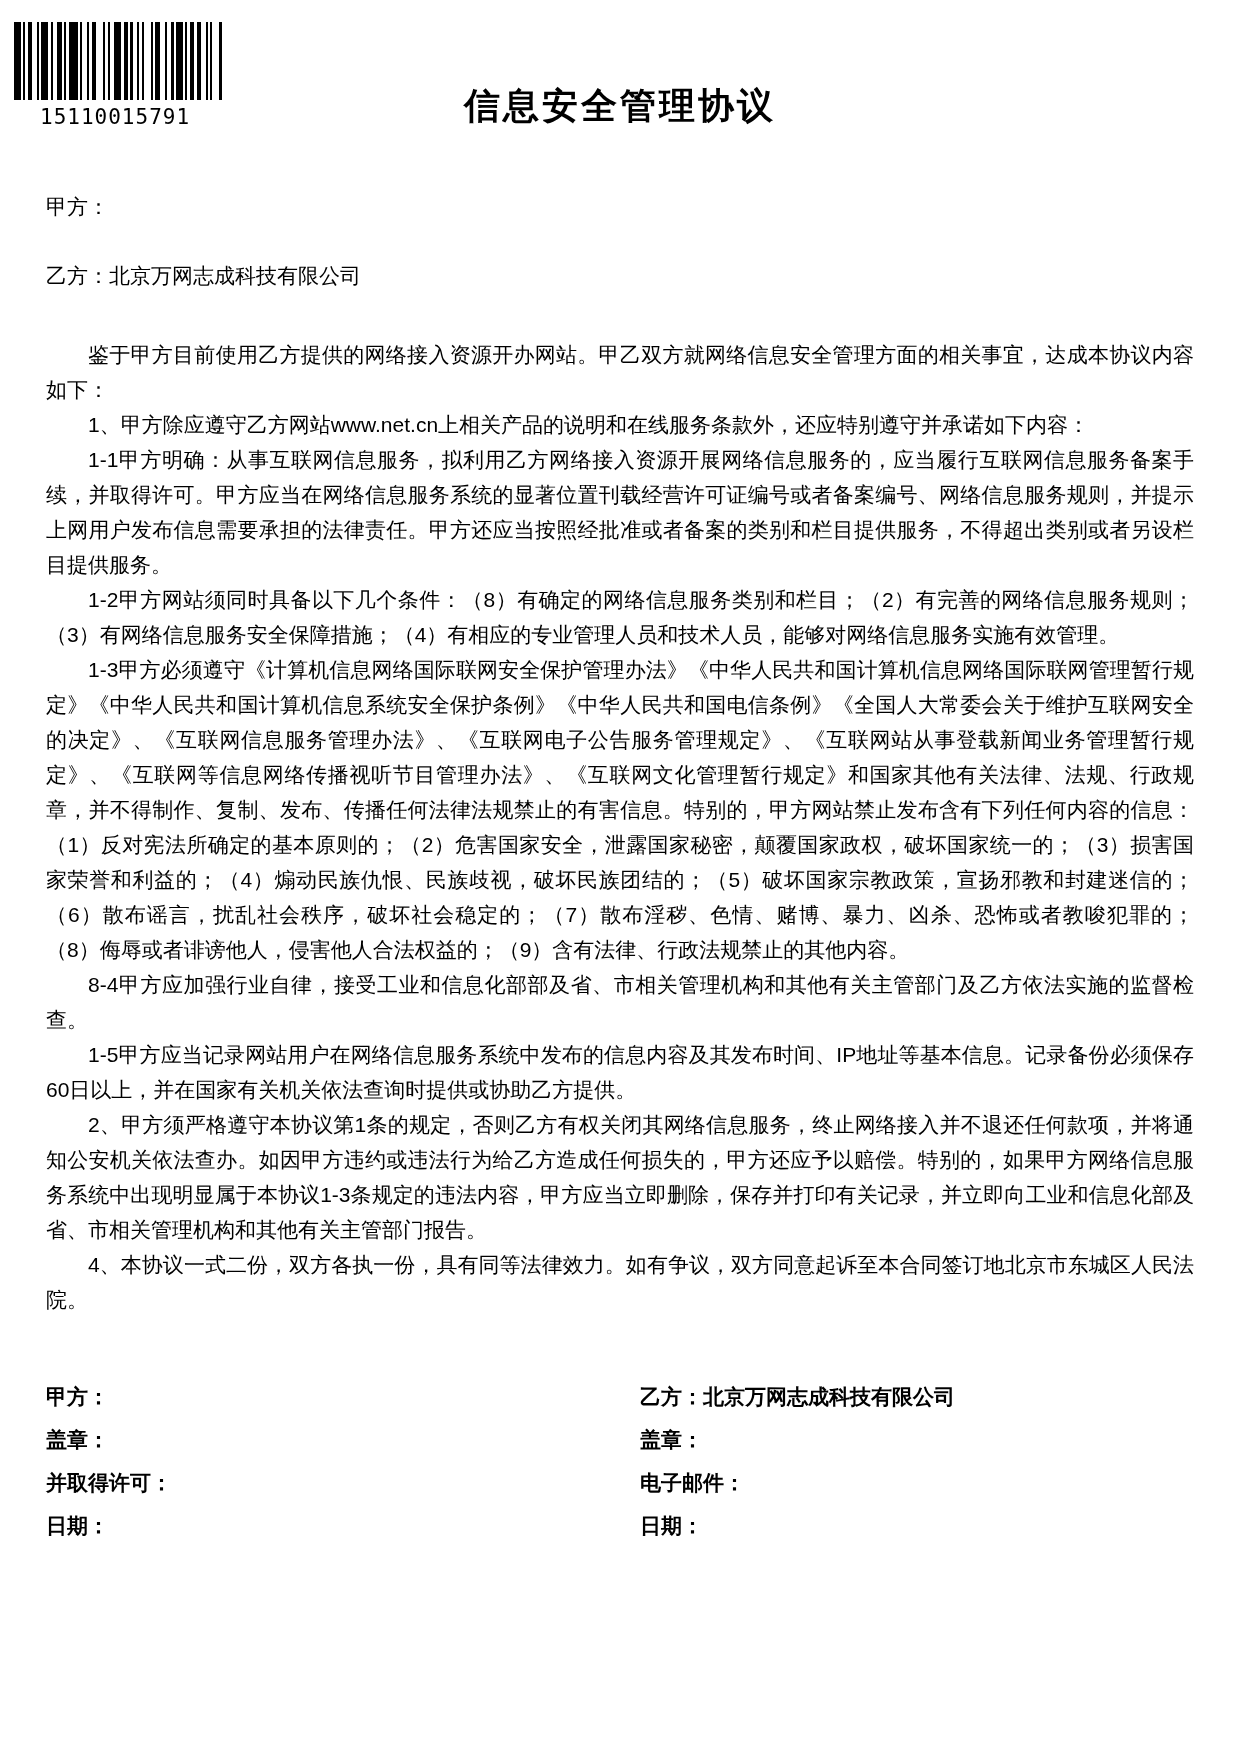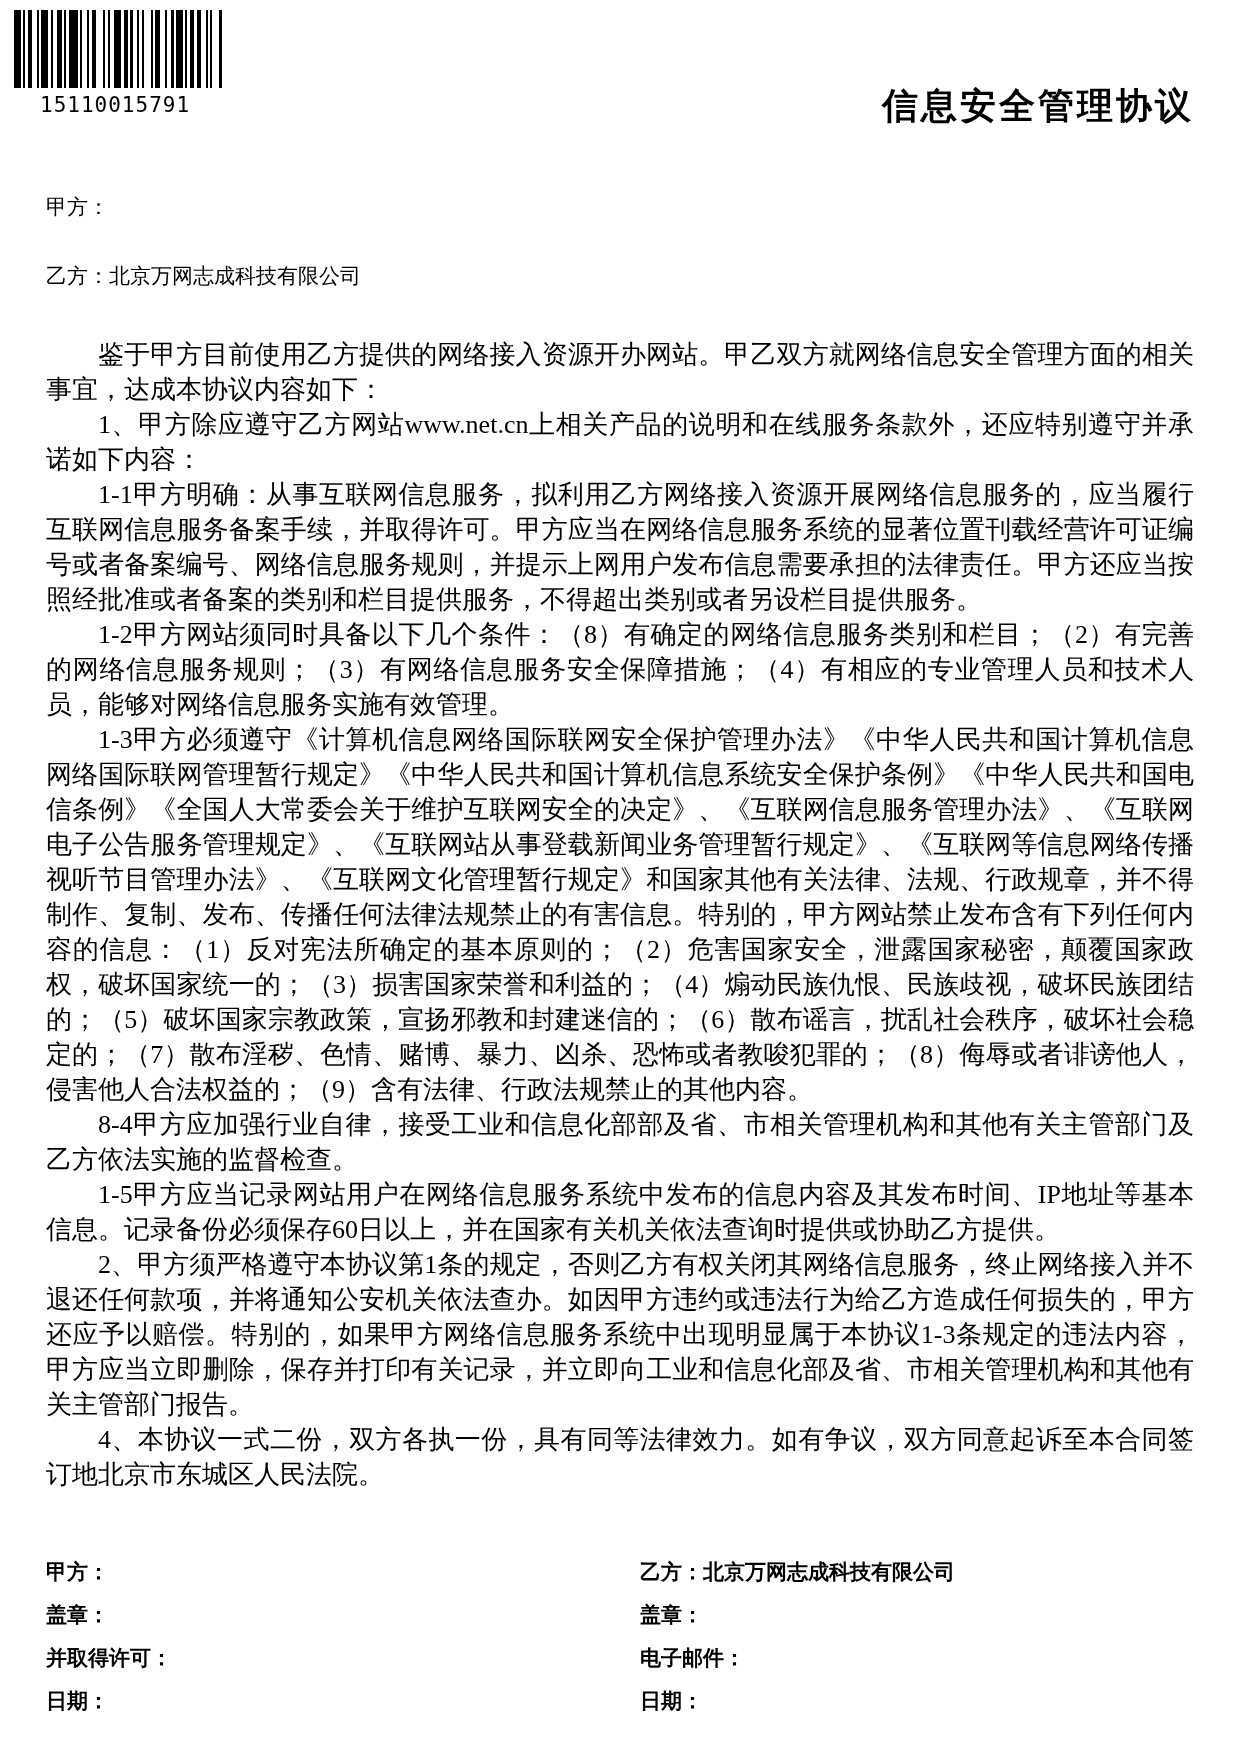--- a/index.html
+++ b/index.html
@@ -5,46 +5,45 @@
   * { margin:0; padding:0; box-sizing:border-box; }
   html,body { background:#ffffff; }
   body {
     width:1240px; height:1754px;
     font-family:"Liberation Sans", sans-serif;
     color:#000; position:relative; overflow:hidden;
   }
   .page { padding:0 46px; }
 
   
-  .barcode-block { position:absolute; top:10px; left:14px; }
+  .barcode-block { position:absolute; top:22px; left:14px; }
   .barcode { display:flex; width:212px; height:78px; align-items:stretch; }
   .barcode .bar { background:#000; }
   .barcode .gap { background:#fff; }
   .barcode-number {
     font-family:"DejaVu Sans Mono", monospace;
     font-size:21px; margin-top:5px; padding-left:26px; letter-spacing:1px;
   }
 
   
   .doc-title {
-    padding-top:82px; text-align:right;
+    padding-top:82px; text-align:center;
     font-size:36px; font-weight:bold; letter-spacing:3px;
   }
 
   
   .party-a { margin-top:62px; font-size:21px; }
   .party-b { margin-top:41px; font-size:21px; }
 
   
   .body-text { margin-top:47px; }
   .body-text p {
-    font-size:26px; line-height:35px;
+    font-size:21px; line-height:35px;
     text-align:justify; text-indent:2em;
     word-break:break-all;
-    font-family:Liberation Serif, serif;
   }
 
   
   .signature { display:flex; margin-top:58px; }
   .sig-col { display:flex; flex-direction:column; }
   .sig-col.left { flex:0 0 594px; }
   .sig-col.right { flex:1; }
   .sig-col div { font-size:21px; line-height:43px; font-weight:bold; }
 </style>
 </head>

